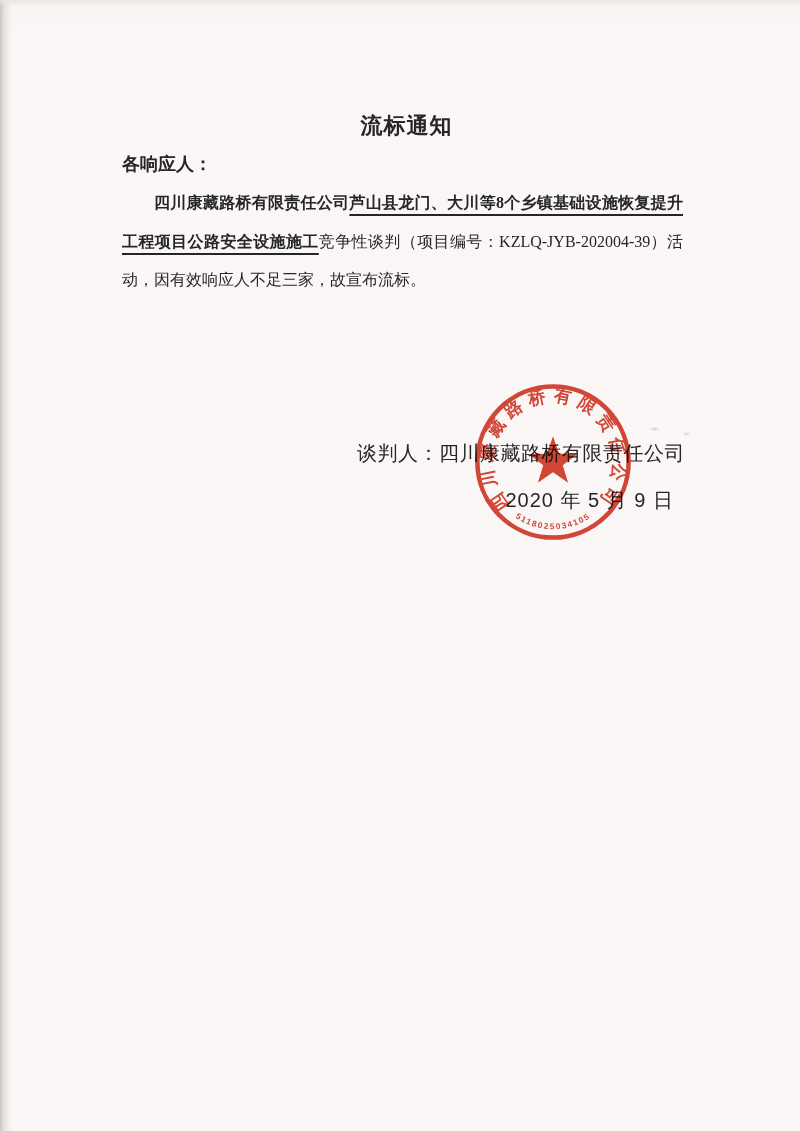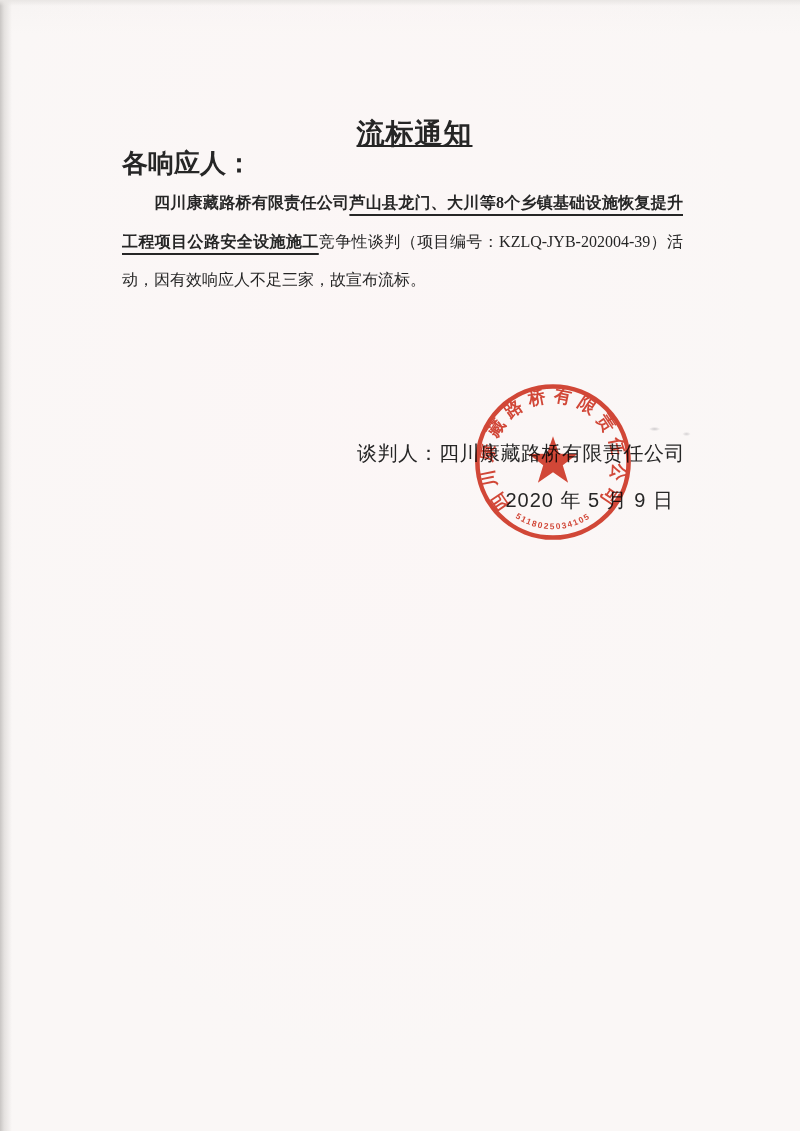--- a/index.html
+++ b/index.html
@@ -23,28 +23,27 @@
     position: absolute; left: 0; top: 0; width: 12px; height: 100%;
     background: linear-gradient(to right, #c9c6c4 0%, #e4e1df 35%, rgba(250,247,246,0) 100%);
   }
   .edge-top {
     position: absolute; left: 0; top: 0; width: 100%; height: 6px;
     background: linear-gradient(to bottom, #e9e6e4 0%, rgba(250,247,246,0) 100%);
   }
 
   .doc-title {
     position: absolute; left: 122px; top: 106px; width: 561px;
-    margin: 12px; text-align: center;
-    font-size: 28px; font-weight: bold; line-height: 32px;
+    margin: 4px; text-align: center;
+    font-size: 22px; font-weight: bold; line-height: 32px;
     letter-spacing: 1px;
-    text-decoration: underline;
   }
   .salutation {
     position: absolute; left: 122px; top: 149px; width: 561px;
-    font-size: 26px; font-weight: bold; line-height: 30px;
+    font-size: 18px; font-weight: bold; line-height: 30px;
   }
   .body-par {
     position: absolute; left: 122px; top: 184px; width: 561px;
     margin: 0;
     font-size: 16px; line-height: 38.5px;
     text-align: justify; text-justify: inter-character;
     text-indent: 2em;
   }
   .seg-bold { font-weight: bold; }
   .seg-underline {

